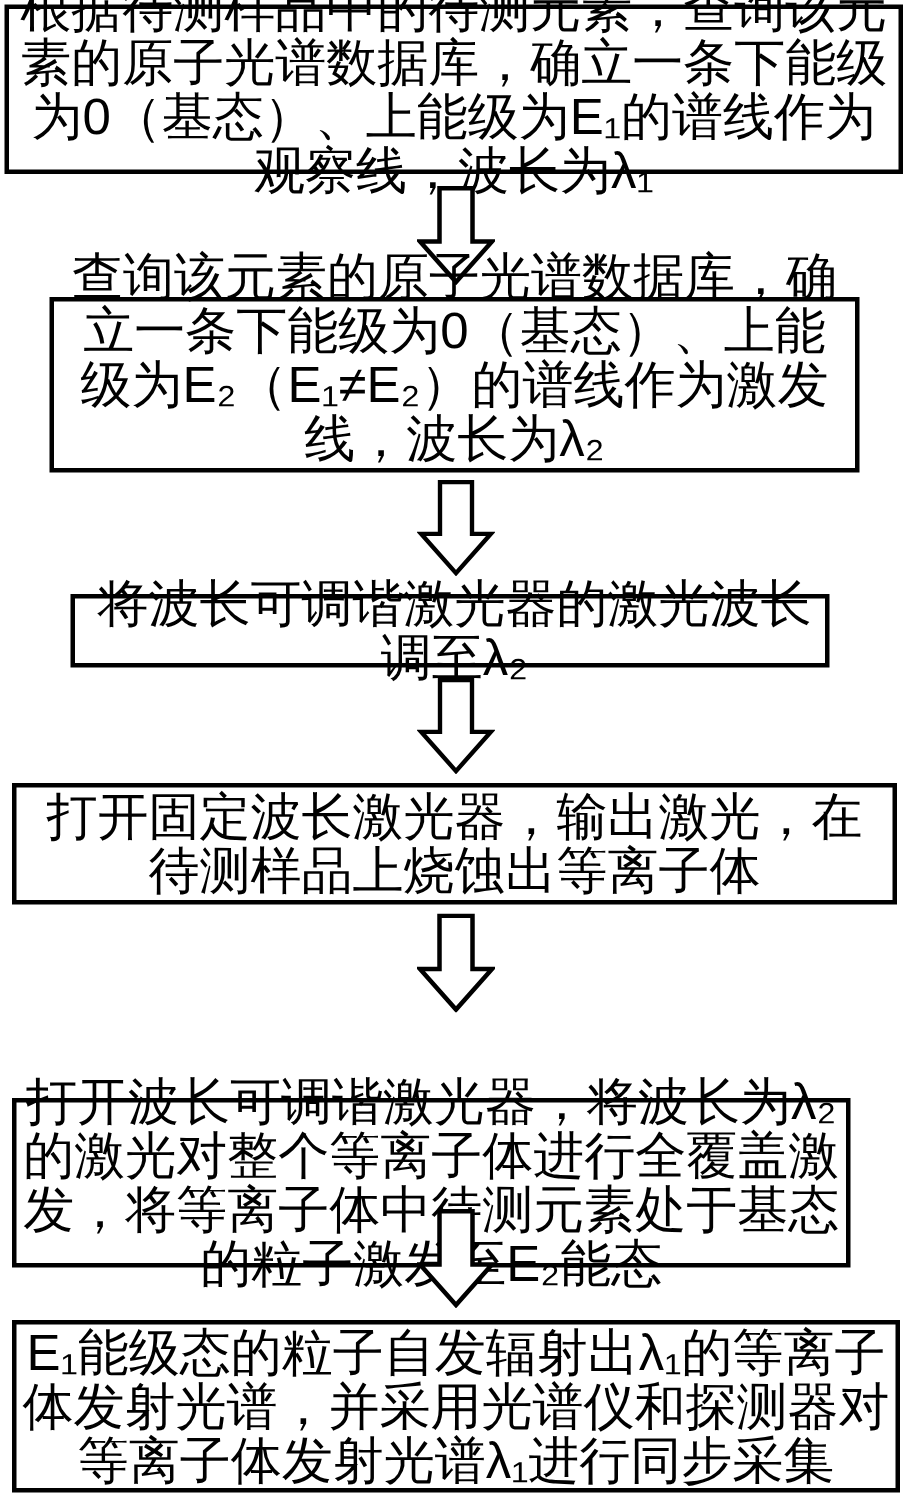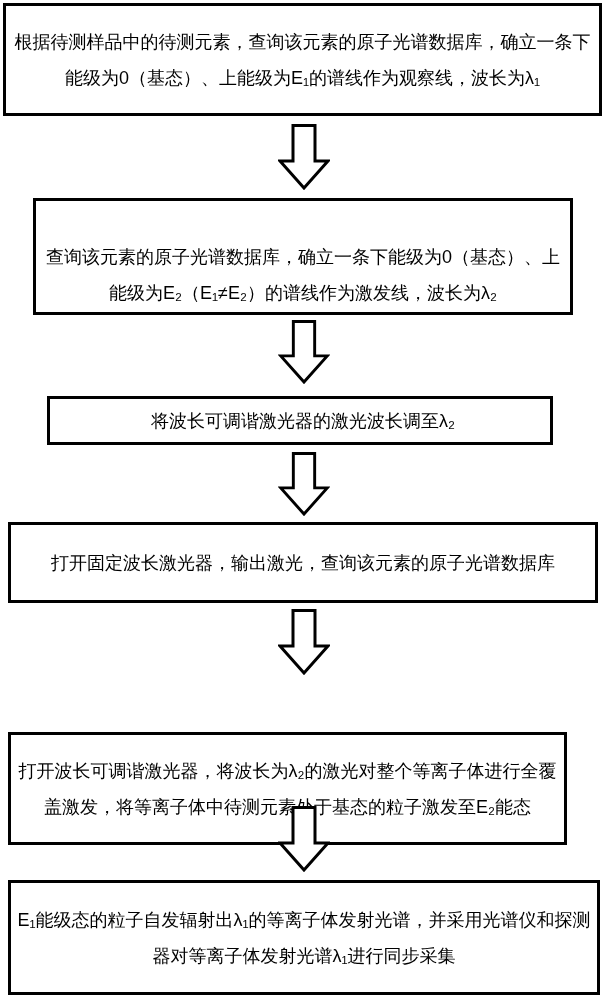--- a/index.html
+++ b/index.html
@@ -18,21 +18,21 @@
   .flow-box {
     position: absolute;
     box-sizing: border-box;
     border: 3px solid #000000;
     background: #ffffff;
     display: flex;
     align-items: center;
     justify-content: center;
     text-align: center;
     color: #000000;
-    font-size: 18px;
+    font-size: 34px;
     line-height: 36px;
     padding: 1px 4px;
     letter-spacing: 0px;
   }
   .flow-box .txt {
     display: block;
     width: 100%;
   }
   .arrow {
     position: absolute;
@@ -62,21 +62,21 @@
 
   <div class="flow-box" style="left:47px; top:396px; width:506px; height:49px;padding-left:10px;">
     <span class="txt">将波长可调谐激光器的激光波长调至λ₂</span>
   </div>
 
   <svg class="arrow" style="left:278px; top:452px;" width="52" height="64" viewBox="0 0 52 66">
     <path d="M 15 1.5 L 37 1.5 L 37 37 L 50 37 L 26 64 L 2 37 L 15 37 Z" fill="#ffffff" stroke="#000000" stroke-width="3" stroke-linejoin="miter"></path>
   </svg>
 
   <div class="flow-box" style="left:8px; top:522px; width:590px; height:81px;">
-    <span class="txt">打开固定波长激光器，输出激光，查询该元素的原子光谱数据库</span>
+    <span class="txt">打开固定波长激光器，输出激光，在待测样品上烧蚀出等离子体</span>
   </div>
 
   <svg class="arrow" style="left:278px; top:609px;" width="52" height="66" viewBox="0 0 52 66">
     <path d="M 15 1.5 L 37 1.5 L 37 37 L 50 37 L 26 64 L 2 37 L 15 37 Z" fill="#ffffff" stroke="#000000" stroke-width="3" stroke-linejoin="miter"></path>
   </svg>
 
   <div class="flow-box" style="left:8px; top:685px; width:559px; height:113px;margin-top:47px;">
     <span class="txt">打开波长可调谐激光器，将波长为λ₂的激光对整个等离子体进行全覆盖激发，将等离子体中待测元素处于基态的粒子激发至E₂能态</span>
   </div>
 

